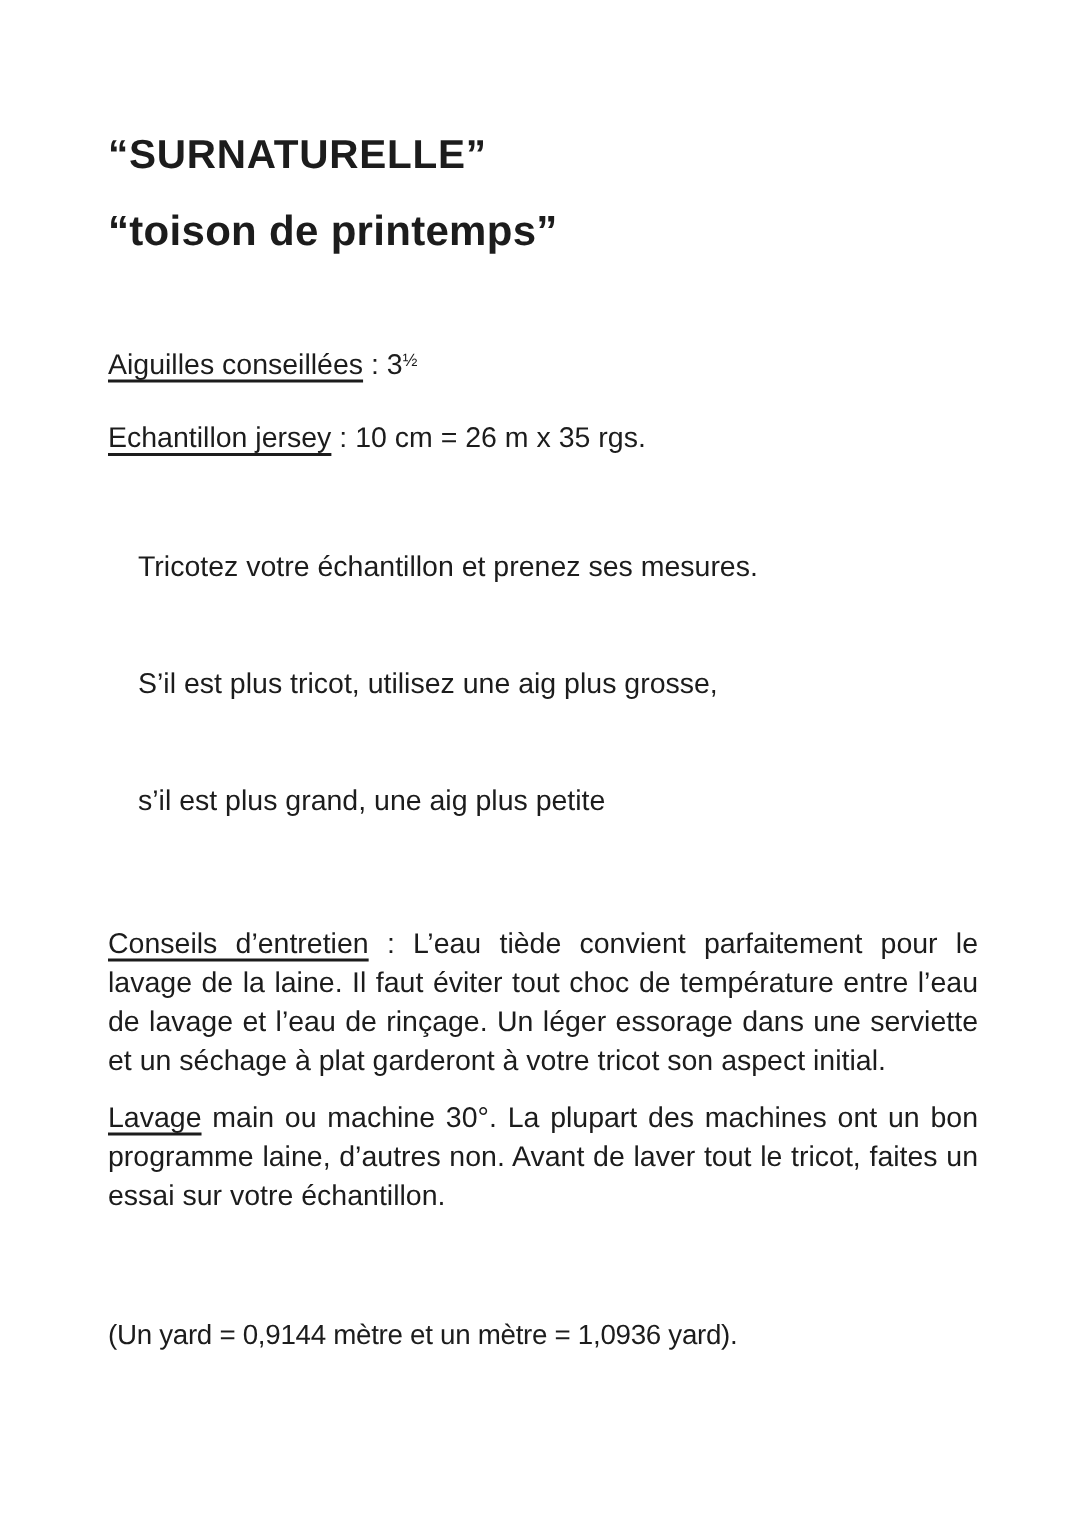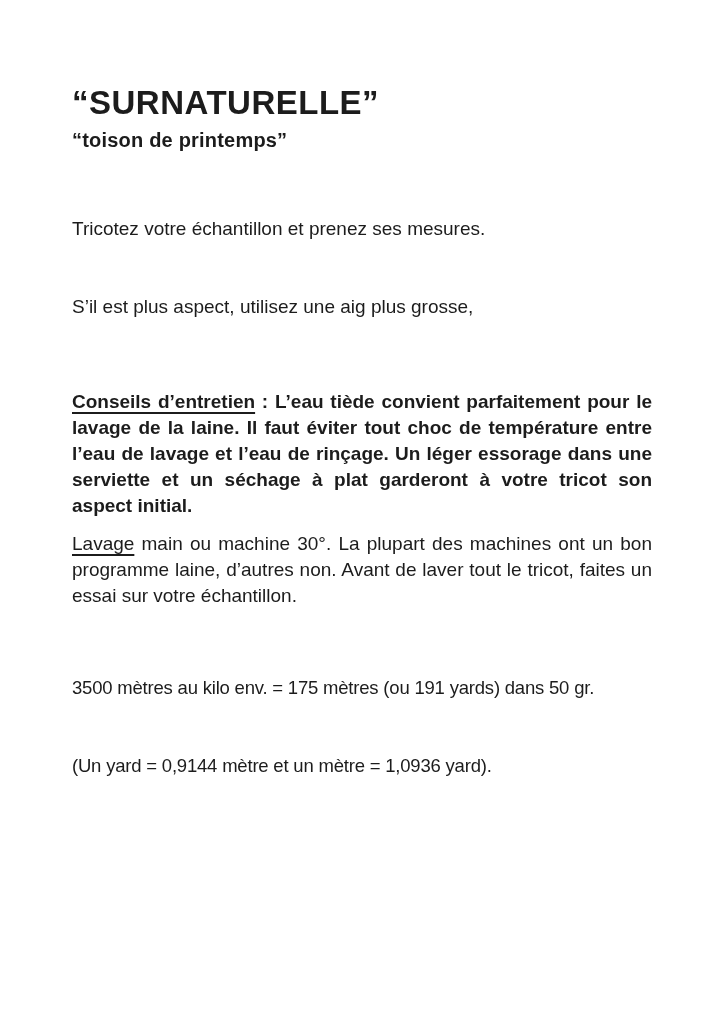--- a/index.html
+++ b/index.html
@@ -12,28 +12,28 @@
     overflow: hidden;
   }
   .page {
     width: 724px;
     height: 1024px;
     padding: 0 72px;
     background: #ffffff;
   }
   .doc-title {
     margin-top: 84px;
-    font-size: 33px;
+    font-size: 27px;
     line-height: 38px;
     font-weight: 700;
     letter-spacing: 0.5px;
   }
   .doc-subtitle {
-    margin-top: 2px;
-    font-size: 20px;
+    margin-top: 16px;
+    font-size: 28px;
     line-height: 32px;
     font-weight: 700;
     letter-spacing: 0.2px;
   }
   .body-text {
     font-size: 19px;
     line-height: 26px;
     white-space: pre-wrap;
   }
   .u {
@@ -41,44 +41,46 @@
     text-decoration-thickness: 1.5px;
     text-underline-offset: 4px;
   }
   .frac {
     font-size: 0.62em;
     vertical-align: 0.45em;
     letter-spacing: 0;
   }
   .needles-row  { margin-top: 58px; }
   .gauge-row    { margin-top: 23px; }
-  .gauge-note   { margin-top: 8px; }
+  .gauge-note   { margin-top: 8px; margin-left: 20px; }
   .gauge-note div { white-space: pre; }
-  .care-par     { margin-top: 17px; text-align: justify; font-weight: bold; }
+  .care-par     { margin-top: 17px; text-align: justify; }
   .washing-par  { margin-top: 12px;  text-align: justify; }
   .yardage      { margin-top: 14px; font-size: 18.5px; letter-spacing: -0.2px; }
   .yardage div  { white-space: pre; }
 </style>
 </head>
 <body>
 
 <div class="page">
 
   <h1 class="doc-title">“SURNATURELLE”</h1>
   <h2 class="doc-subtitle">“toison de printemps”</h2>
 
+  <p class="body-text needles-row"><span class="u">Aiguilles conseillées</span><span> : </span><span>3</span><span class="frac">½</span></p>
 
+  <p class="body-text gauge-row"><span class="u">Echantillon jersey</span><span> : </span><span>10 cm = 26 m x 35 rgs.</span></p>
 
   <div class="body-text gauge-note">
     <div>Tricotez votre échantillon et prenez ses mesures.</div>
-    <div>S’il est plus aspect, utilisez une aig plus grosse,</div>
+    <div>S’il est plus tricot, utilisez une aig plus grosse,</div>
+    <div>s’il est plus grand, une aig plus petite</div>
   </div>
 
   <p class="body-text care-par"><span class="u">Conseils d’entretien</span><span> : </span><span>L’eau tiède convient parfaitement pour le lavage de la laine. Il faut éviter tout choc de température entre l’eau de lavage et l’eau de rinçage. Un léger essorage dans une serviette et un séchage à plat garderont à votre tricot son aspect initial.</span></p>
 
   <p class="body-text washing-par"><span class="u">Lavage</span><span> main ou machine 30°. La plupart des machines ont un bon programme laine, d’autres non. Avant de laver tout le tricot, faites un essai sur votre échantillon.</span></p>
 
   <div class="body-text yardage">
-    <div>3500 mètres au kilo env. = 175 mètres (ou 191 yards) dans 50 gr.</div>
     <div>(Un yard = 0,9144 mètre et un mètre = 1,0936 yard).</div>
   </div>
 
 </div>
 
 </body></html>

